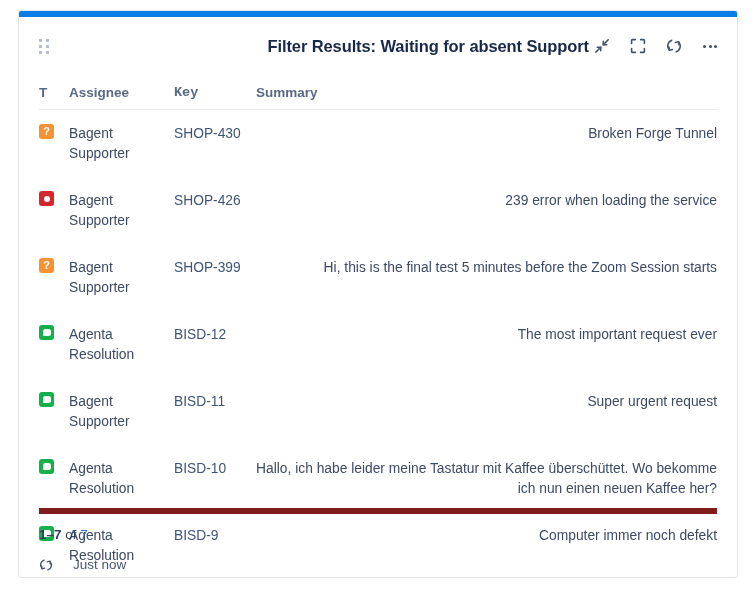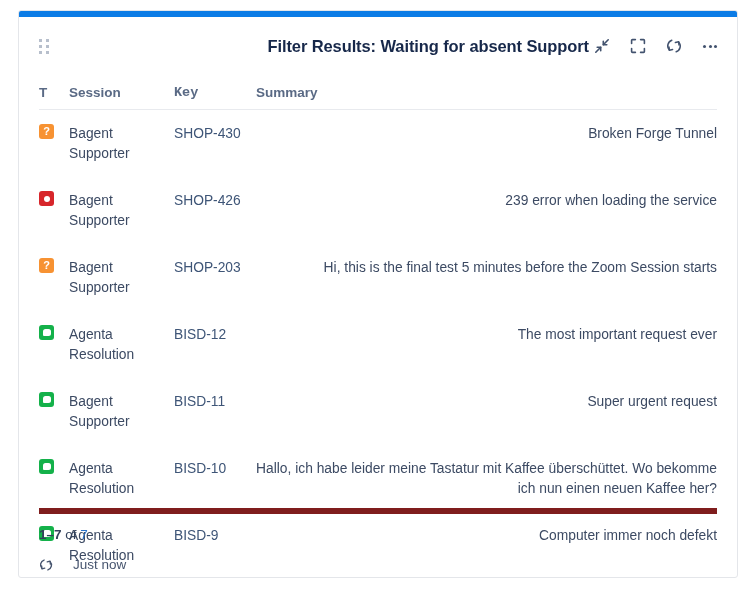--- a/index.html
+++ b/index.html
@@ -278,21 +278,21 @@
       </div>
 
     </div>
   </div>
 
   <div class="table-wrap">
     <table class="issue-table">
       <thead>
         <tr>
           <th class="col-t">T</th>
-          <th class="col-assignee">Session</th>
+          <th class="col-assignee">Assignee</th>
           <th class="col-key">Key</th>
           <th class="col-summary">Summary</th>
         </tr>
       </thead>
       <tbody>
           <tr>
             <td class="cell-type">
               <span class="type-icon question" style="background: rgb(247, 146, 50);">?</span>
             </td>
             <td class="cell-assignee">Bagent Supporter</td>
@@ -307,21 +307,21 @@
             </td>
             <td class="cell-assignee">Bagent Supporter</td>
             <td class="cell-key"><a href="#">SHOP-426</a></td>
             <td class="cell-summary">239 error when loading the service</td>
           </tr>
           <tr>
             <td class="cell-type">
               <span class="type-icon question" style="background: rgb(247, 146, 50);">?</span>
             </td>
             <td class="cell-assignee">Bagent Supporter</td>
-            <td class="cell-key"><a href="#">SHOP-203</a></td>
+            <td class="cell-key"><a href="#">SHOP-399</a></td>
             <td class="cell-summary">Hi, this is the final test 5 minutes before the Zoom Session starts</td>
           </tr>
           <tr>
             <td class="cell-type">
               <span class="type-icon service" style="background: rgb(20, 177, 74);">
                 <span></span>
               </span>
             </td>
             <td class="cell-assignee">Agenta Resolution</td>
             <td class="cell-key"><a href="#">BISD-12</a></td>

